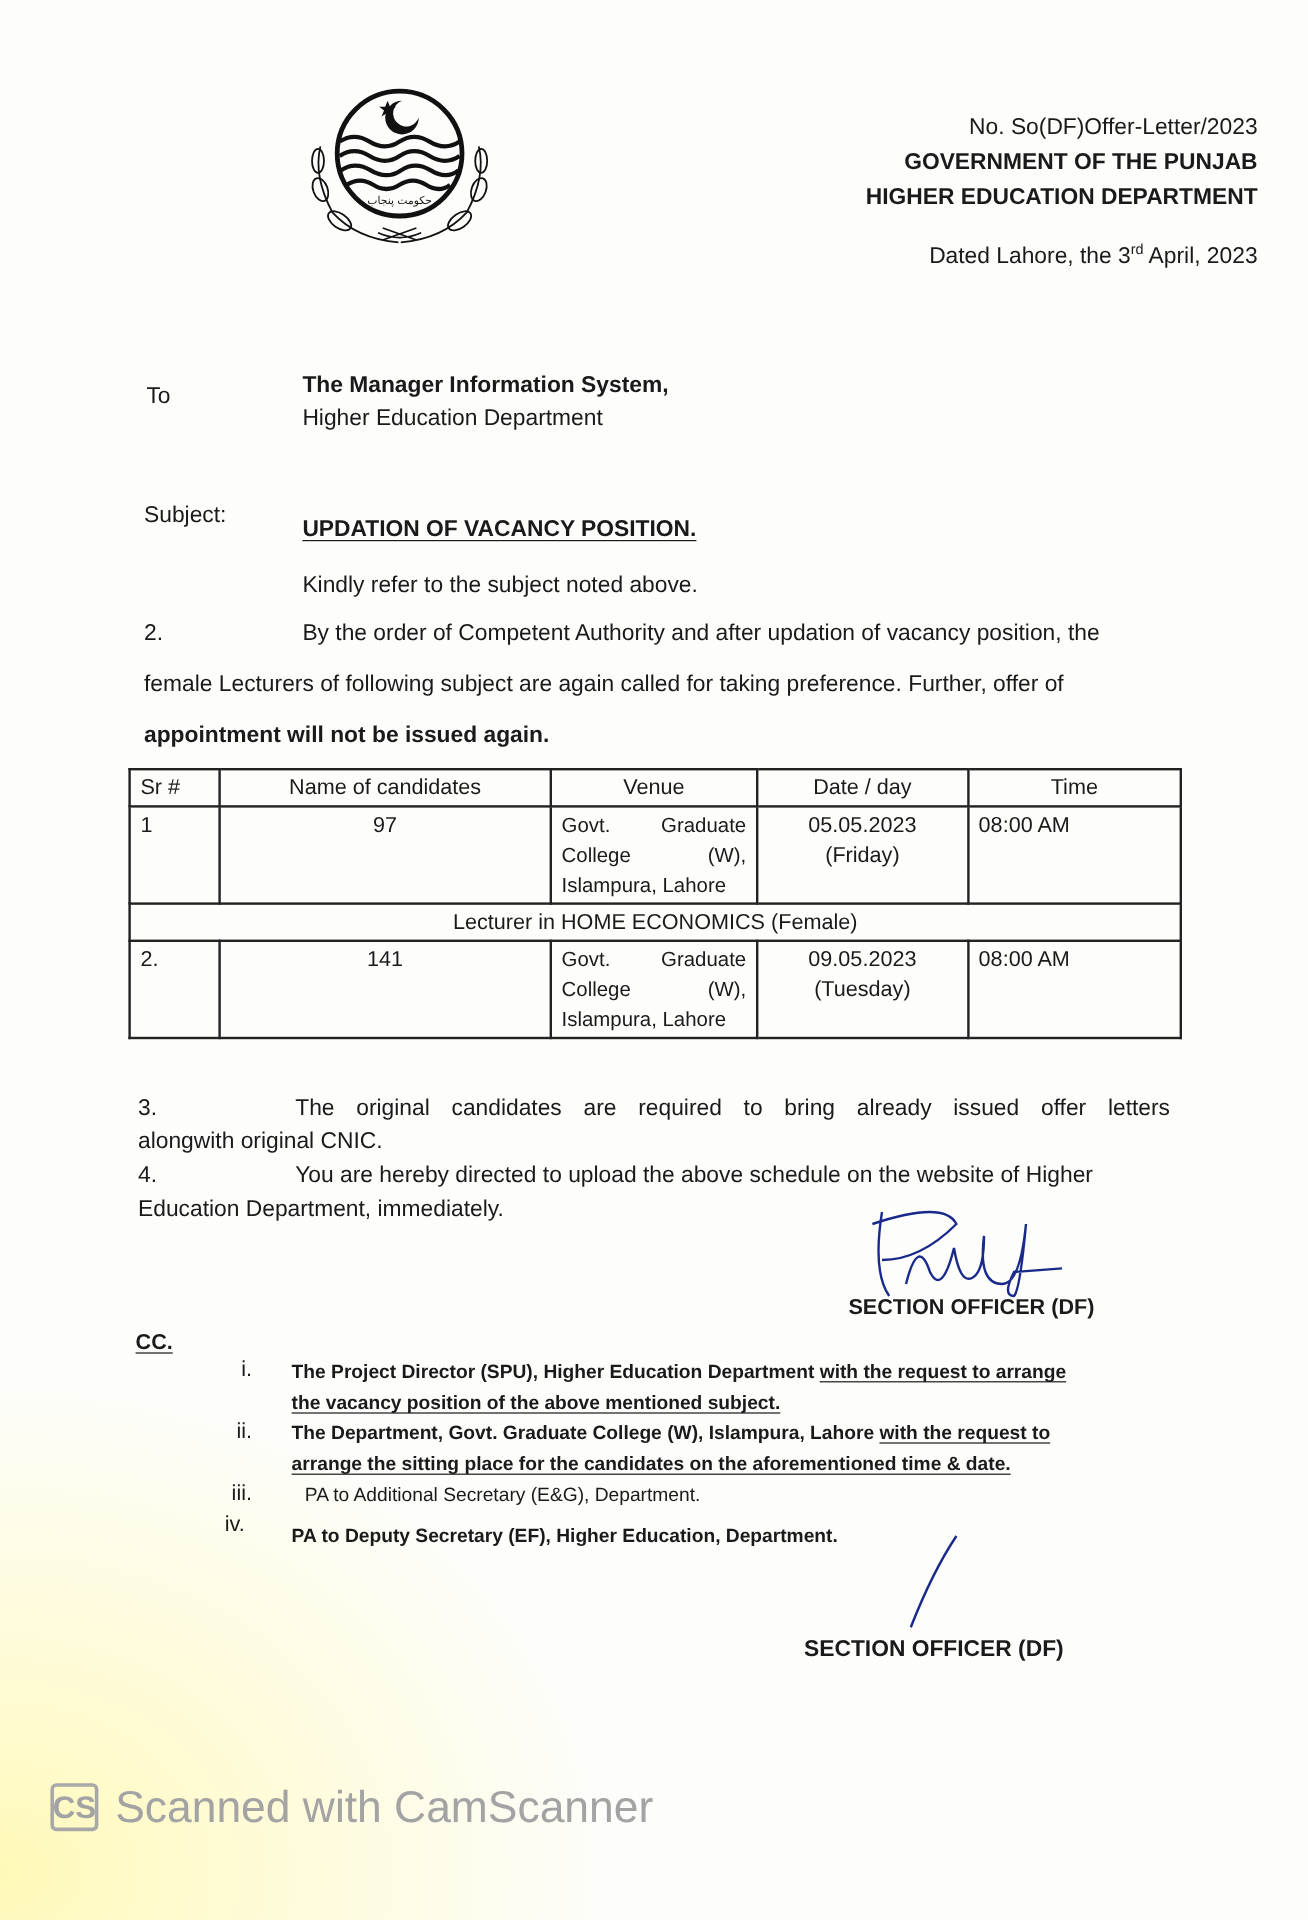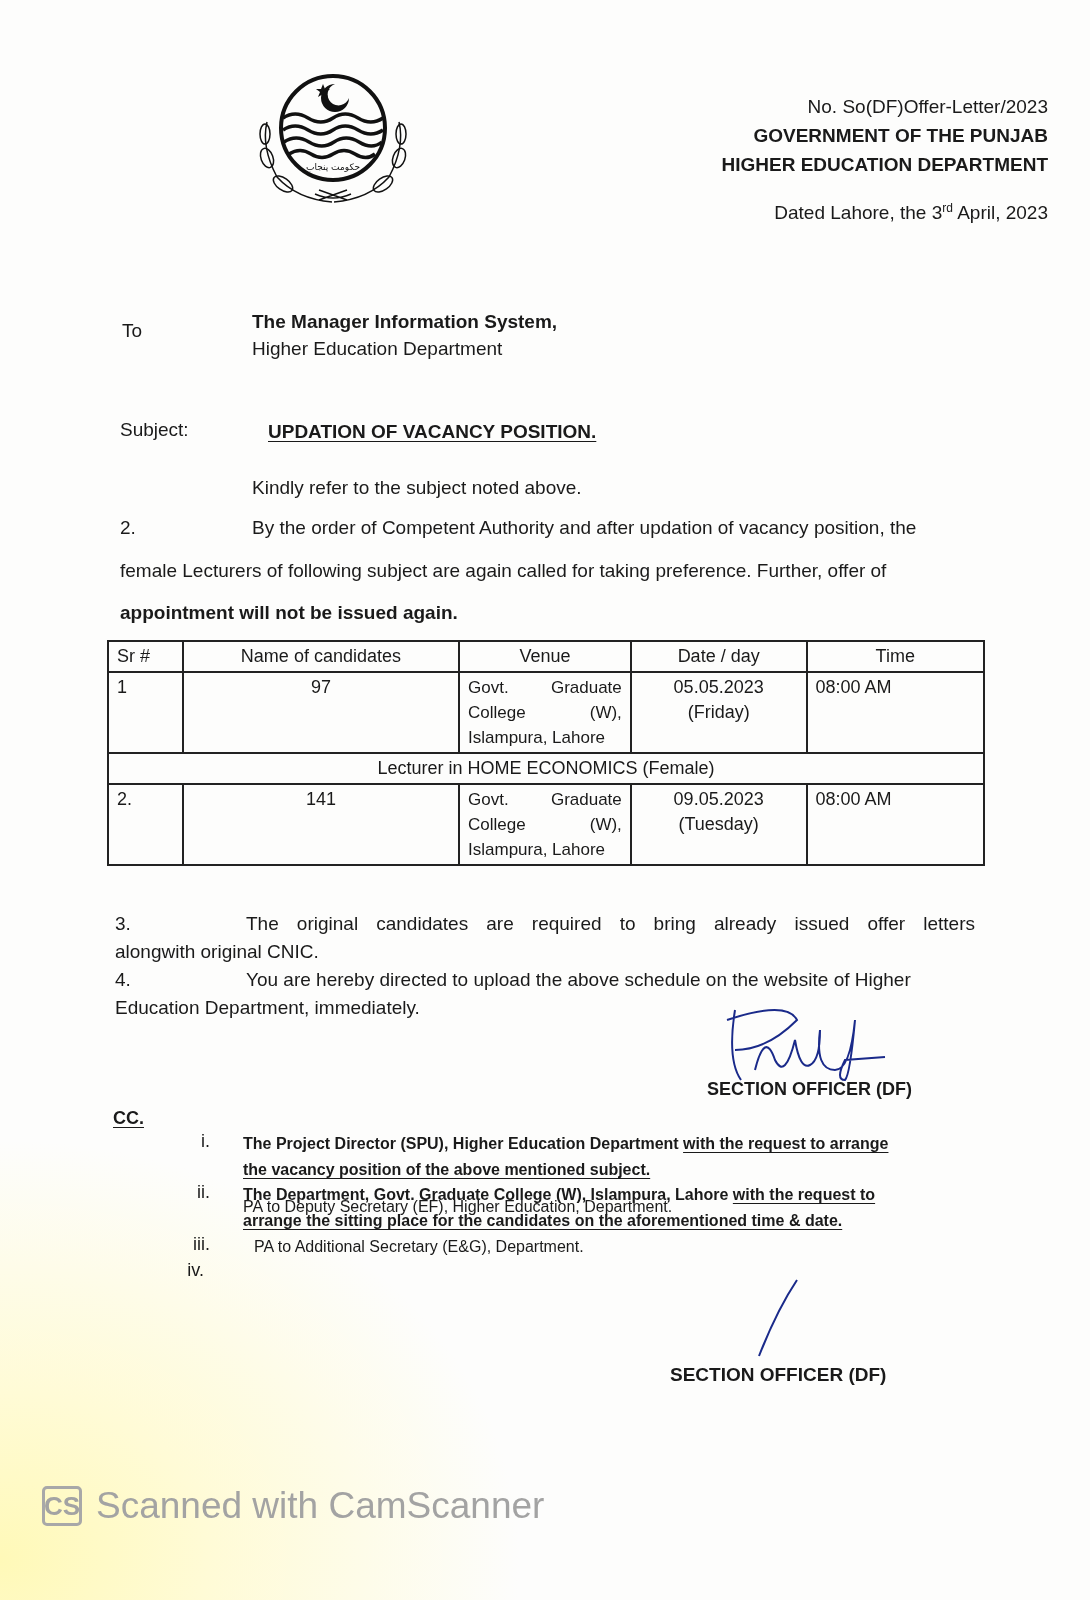--- a/index.html
+++ b/index.html
@@ -74,21 +74,21 @@
 </div>
 <div id="dated" class="abs"><span>Dated Lahore, the 3</span><sup>rd</sup><span> April, 2023</span></div>
 
 <div class="abs txt" style="left:122px; top:277px;margin-top:40px;">To</div>
 <div class="abs txt" style="left:252px; top:308px;">
   <div class="bold">The Manager Information System,</div>
   <div>Higher Education Department</div>
 </div>
 
 <div class="abs txt" style="left:120px; top:416px;">Subject:</div>
-<div class="abs txt bold u" style="left:252px; top:418px;margin-left:16px;">UPDATION OF VACANCY POSITION.</div>
+<div class="abs txt bold u" style="left:252px; top:428px;">UPDATION OF VACANCY POSITION.</div>
 
 <div class="abs txt" style="left:252px; top:474px;">Kindly refer to the subject noted above.</div>
 <div class="abs txt" style="left:120px; top:514px;">2.</div>
 <div class="abs txt" style="left:252px; top:514px; width:723px;">By the order of Competent Authority and after updation of vacancy position, the</div>
 <div class="abs txt" style="left:120px; top:557px; width:855px;">female Lecturers of following subject are again called for taking preference. Further, offer of</div>
 <div class="abs txt" style="left:120px; top:599px;font-weight:bold;">appointment will not be issued again.</div>
 
 <table class="sched">
   <colgroup>
     <col style="width:75px">
@@ -176,21 +176,21 @@
 <div class="cc-num" style="left:180px; top:1182px;">ii.</div>
 <div class="cc-item" style="left:243px; top:1182px; width:740px;">
   <span>The Department, Govt. Graduate College (W), Islampura, Lahore </span><span class="u">with the request to</span><br>
   <span class="u">arrange the sitting place for the candidates on the aforementioned time &amp; date.</span>
 </div>
 
 <div class="cc-num" style="left:180px; top:1234px;">iii.</div>
 <div class="cc-item" style="left:243px; top:1234px; font-weight:normal;margin-left:11px;">PA to Additional Secretary (E&amp;G), Department.</div>
 
 <div class="cc-num" style="left:174px; top:1260px;">iv.</div>
-<div class="cc-item" style="left:243px; top:1194px; font-weight:normal;">PA to Deputy Secretary (EF), Higher Education, Department.</div>
+<div class="cc-item" style="left:243px; top:1268px; font-weight:bold;">PA to Deputy Secretary (EF), Higher Education, Department.</div>
 
 <div class="abs sig" style="left:752px; top:1278px;">
   <svg width="50" height="80" viewBox="0 0 50 80">
     <path d="M45 2 q-20 30 -38 76" fill="none" stroke="#1a2a8a" stroke-width="2"></path>
   </svg>
 </div>
 <div class="abs bold" style="left:670px; top:1364px; font-size:19px;">SECTION OFFICER (DF)</div>
 
 <div id="camscanner" class="abs">
   <div id="cs-logo">CS</div>

